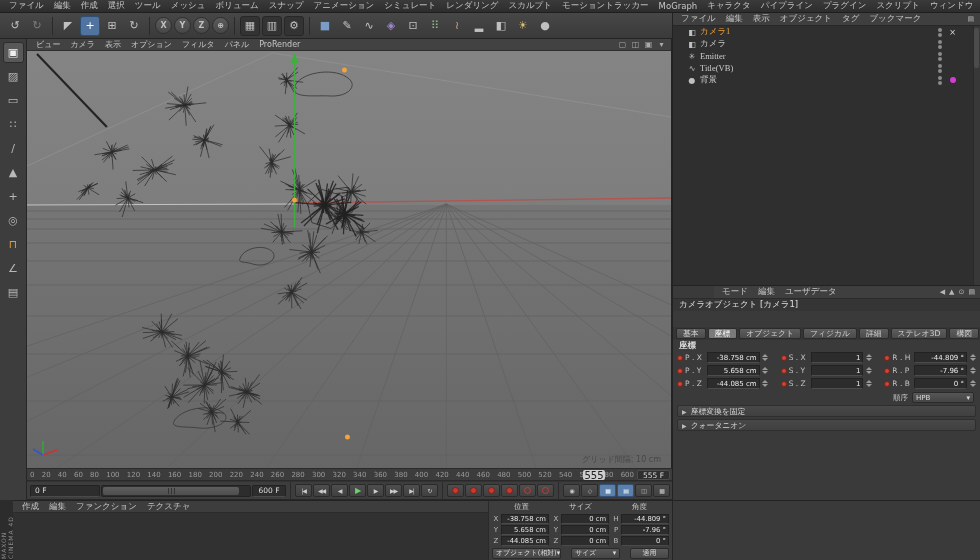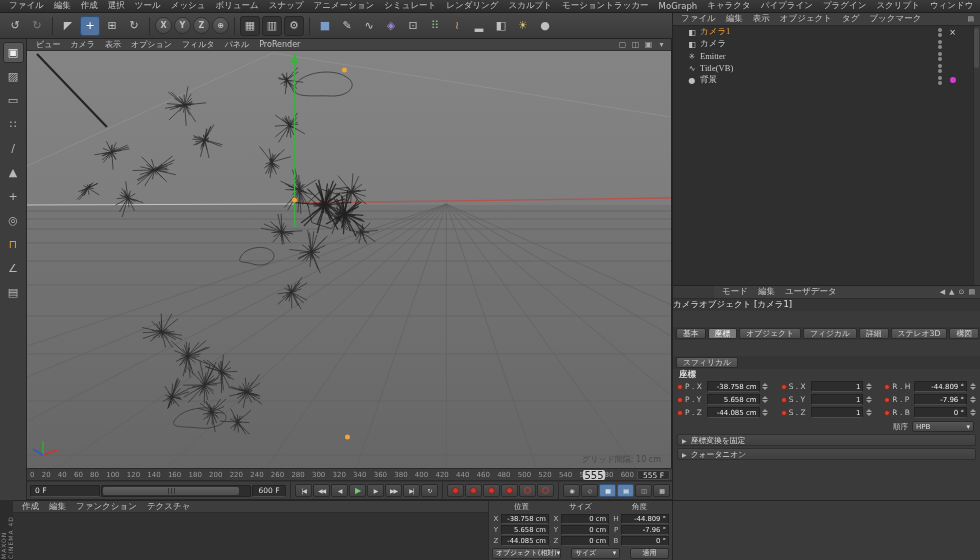--- a/index.html
+++ b/index.html
@@ -127,21 +127,21 @@
   .om-x { position:absolute; right:24px; font-size:8px; color:#d8d8d8; }
   .om-tagdot { position:absolute; right:24px; width:6px; height:6px; border-radius:50%; }
   .om-scroll { position:absolute; right:0; top:0; bottom:0; width:7px; background:#383838;
     border-left:1px solid #2a2a2a; }
   .om-thumb { position:absolute; right:1px; top:2px; width:5px; height:40px; background:#4c4c4c; border-radius:2px; }
 
   #am { flex:1; display:flex; flex-direction:column; border-top:1px solid #222; background:#3a3a3a; }
   #am-mode { height:12px; background:#3f3f3f; display:flex; align-items:center; font-size:8.5px; padding:0 3px;margin-left:41px; }
   #am-mode-icons { margin-left:auto; display:flex; gap:4px; font-size:7px; color:#b5b5b5; padding-right:2px; }
   #am-title { height:13px; background:#353535; border-top:1px solid #2b2b2b; display:flex; align-items:center;
-    padding:0 0; font-size:8.5px; color:#e0e0e0; }
+    padding:0 6px; font-size:8.5px; color:#e0e0e0; }
   .tabs-row { display:flex; gap:2px; padding:1px 3px; background:#353535;margin-top:16px; }
   .tab { height:11px; padding:0 6px; background:linear-gradient(#5d5d5d,#4b4b4b); border:1px solid #2b2b2b;
     border-radius:2px; font-size:7.8px; display:flex; align-items:center; color:#d5d5d5; white-space:nowrap; }
   .tab.active { background:#7a7a7a; color:#fff; }
   #am-section { height:12px; display:flex; align-items:center; padding:0 6px; font-size:8.5px;
     font-weight:bold; color:#dedede; }
   #am-grid { padding:0 4px; display:flex; flex-direction:column; gap:2px; }
   .ag-row { display:flex; gap:12px; }
   .ag-cell { display:flex; align-items:center; gap:2px; flex:1; min-width:0; }
   .kdot { width:6px; height:6px; border-radius:50%; background:#cf4434; border:1px solid #73241a; flex:none; }
@@ -980,23 +980,20 @@
       <div id="am-title">カメラオブジェクト [カメラ1]</div>
       <div class="tabs-row" id="tabs-row1">
           <div class="tab">基本</div>
           <div class="tab active">座標</div>
           <div class="tab">オブジェクト</div>
           <div class="tab">フィジカル</div>
           <div class="tab">詳細</div>
           <div class="tab">ステレオ3D</div>
           <div class="tab">構図</div>
         </div>
-      <div class="tabs-row" id="tabs-row2">
-          <div class="tab">スフィリカル</div>
-        </div>
       <div id="am-section">座標</div>
       <div id="am-grid">
           <div class="ag-row">
             <div class="ag-cell">
               <span class="kdot"></span>
               <span class="ag-l">P . X</span>
               <div class="ag-v">-38.758 cm</div>
               <div class="spin">
                 <div class="up"></div>
                 <div class="dn"></div>

